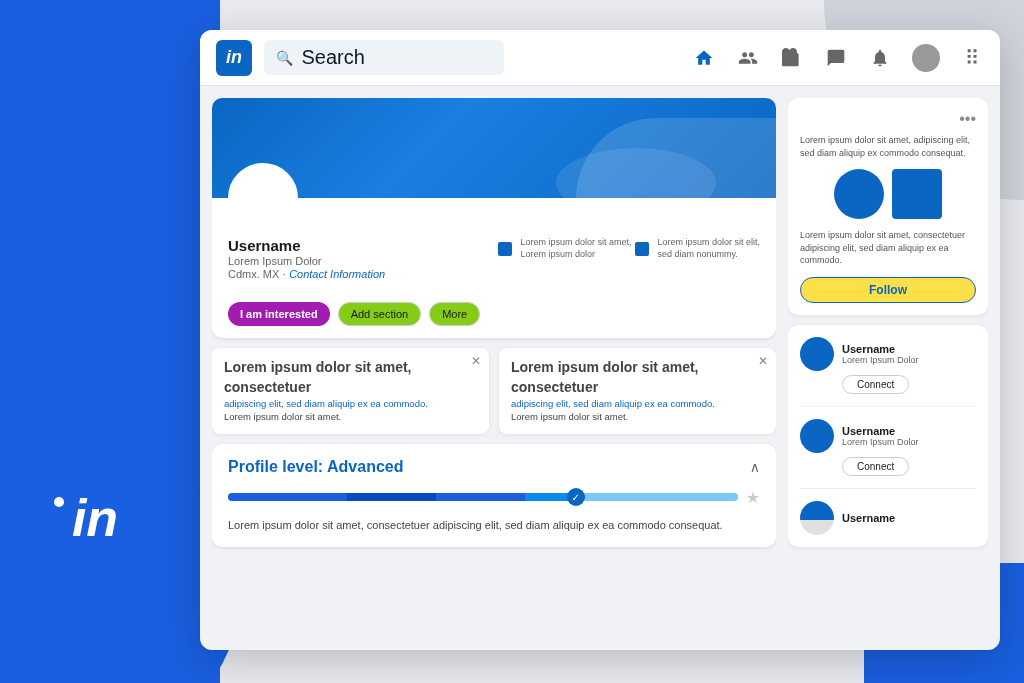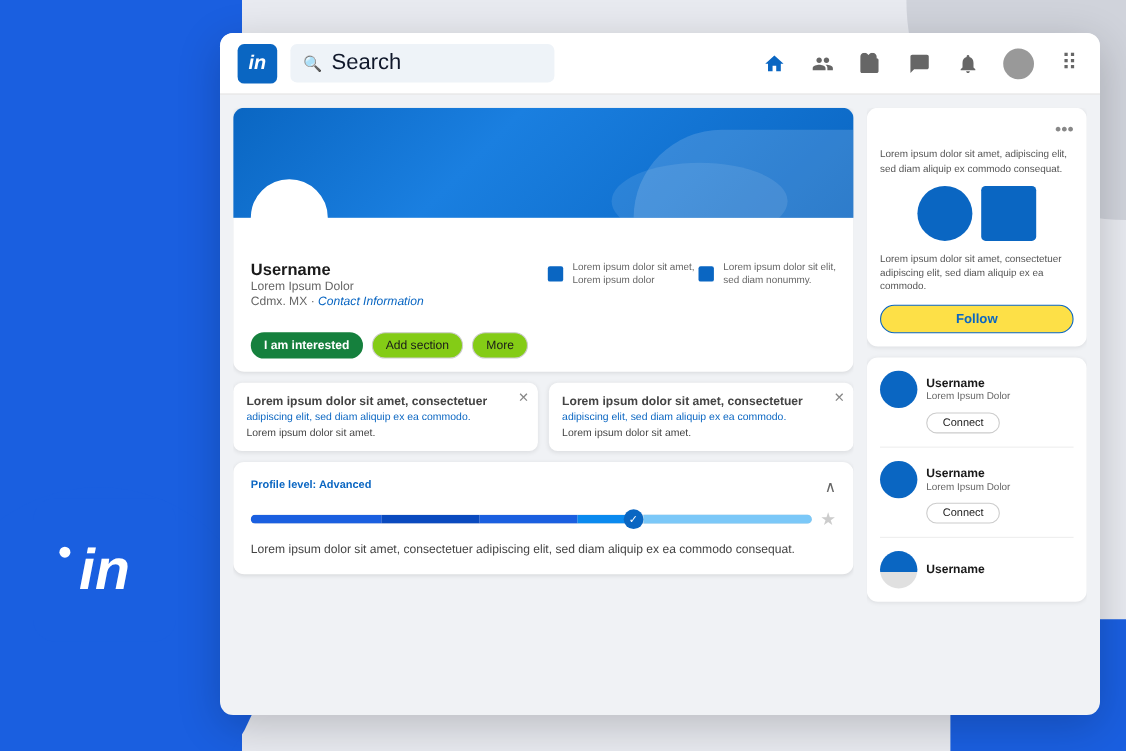--- a/index.html
+++ b/index.html
@@ -257,21 +257,21 @@
       color: #666;
       line-height: 1.3;
     }
     .profile-actions {
       display: flex;
       gap: 8px;
       margin-top: 10px;
       padding: 0 16px 12px;
     }
     .btn-primary {
-      background: #15803d;
+      background: #a21caf;
       color: white;
       border: none;
       border-radius: 20px;
       padding: 5px 12px;
       font-size: 11px;
       cursor: pointer;
       font-weight: 600;
     }
     .btn-outline {
       background: #84cc16;
@@ -303,38 +303,38 @@
       font-size: 12px;
       cursor: pointer;
     }
     .card-text {
       font-size: 9.5px;
       color: #444;
       line-height: 1.4;
     }
     .card-text strong {
       font-weight: 700;
-      font-size: 11px;
+      font-size: 14px;
     }
 
     
     .profile-level-card {
       background: white;
       border-radius: 10px;
       padding: 14px 16px;
       box-shadow: 0 1px 4px rgba(0,0,0,0.1);
     }
     .level-header {
       display: flex;
       justify-content: space-between;
       align-items: center;
       margin-bottom: 12px;
     }
     .level-title {
-      font-size: 10px;
+      font-size: 16px;
       font-weight: 700;
       color: #1a1a1a;
     }
     .level-title span {
       color: #0a66c2;
     }
     .chevron-up {
       color: #666;
       font-size: 14px;
     }

